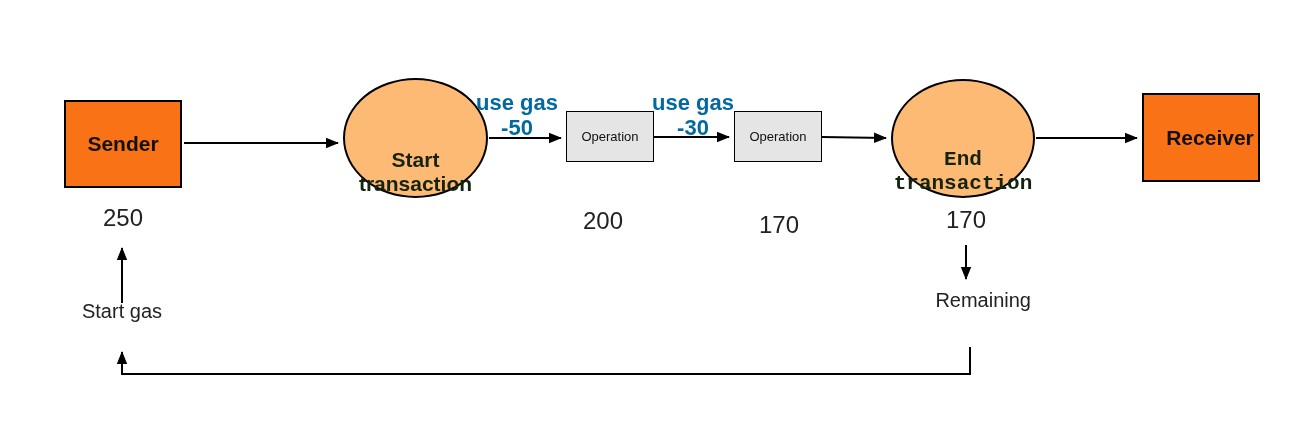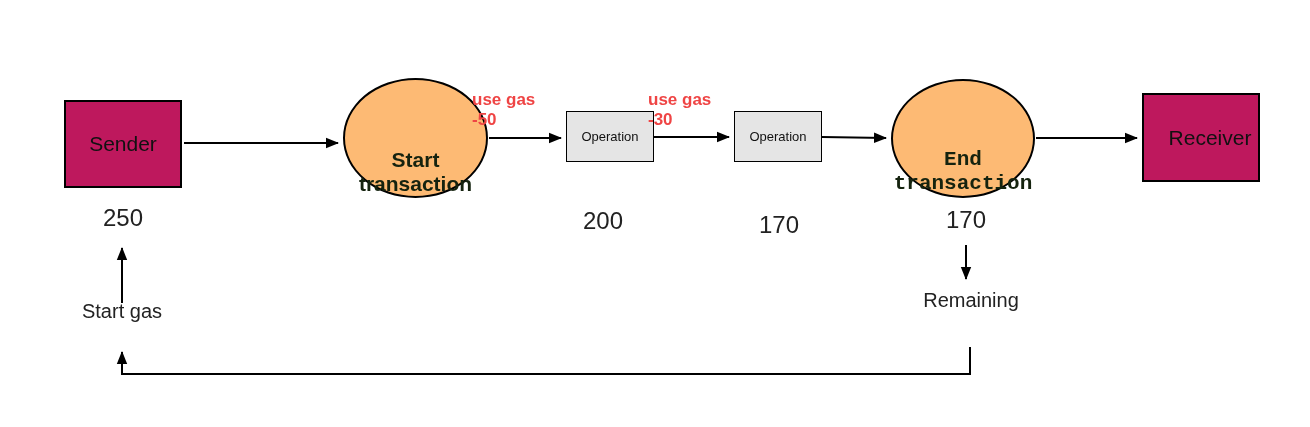--- a/index.html
+++ b/index.html
@@ -25,23 +25,23 @@
   .node {
     position: absolute;
     display: flex;
     align-items: center;
     justify-content: center;
     text-align: center;
     box-sizing: border-box;
     color: #111111;
   }
   .endpoint-box {
-    background: #be185d;
+    background: #f97316;
     border: 2px solid #000000;
-    font-weight: normal;
+    font-weight: bold;
     font-size: 21px;
   }
   .ellipse {
     background: #fdba74;
     border: 2px solid #000000;
     border-radius: 50%;
     font-weight: bold;
     font-size: 21px;
     line-height: 1.15;
     color: #15230f;
@@ -57,23 +57,24 @@
   .gas-count {
     position: absolute;
     width: 80px;
     text-align: center;
     font-size: 24px;
     color: #222222;
   }
   .use-gas {
     position: absolute;
     width: 90px;
-    font-size: 17px;
+    text-align: center;
+    font-size: 22px;
     font-weight: bold;
-    color: #ef4444;
+    color: #0369a1;
     line-height: 1.15;
   }
   .annotation {
     position: absolute;
     text-align: center;
     font-size: 20px;
     color: #222222;
     line-height: 1.35;
   }
 </style>
@@ -130,17 +131,17 @@
     <div>use gas</div>
     <div>-30</div>
   </div>
 
   <div class="gas-count" style="left:83px; top:204px;">250</div>
   <div class="gas-count" style="left:563px; top:207px;">200</div>
   <div class="gas-count" style="left:739px; top:211px;">170</div>
   <div class="gas-count" style="left:926px; top:206px;">170</div>
 
   <div class="annotation" style="left:62px; top:298px; width:120px;">Start gas</div>
-  <div class="annotation" style="left:911px; top:287px; width:120px;">
+  <div class="annotation" style="left:911px; top:287px; width:120px;text-align:right;">
     <div>Remaining</div>
   </div>
 
 </div>
 
 </body></html>

